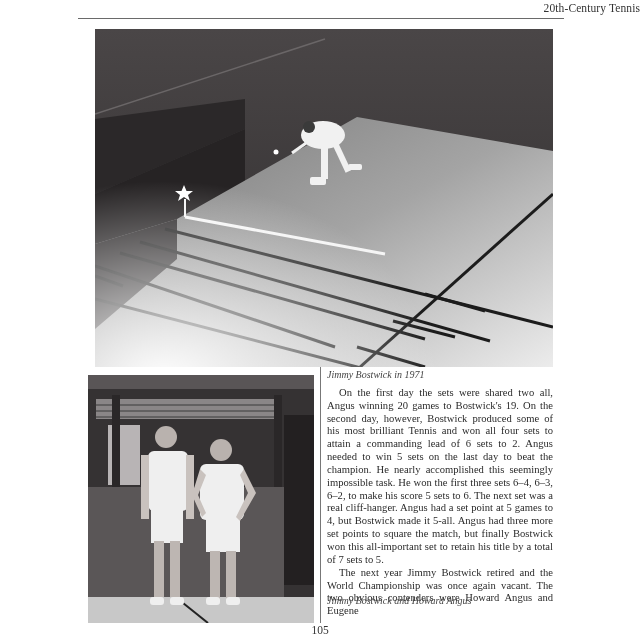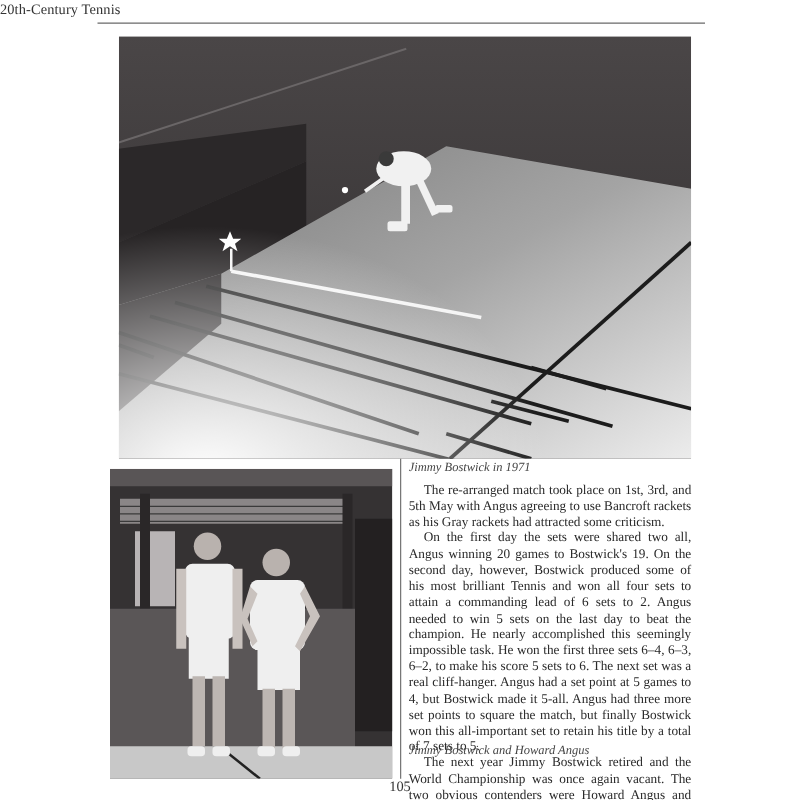--- a/index.html
+++ b/index.html
@@ -1,18 +1,18 @@
 <!DOCTYPE html>
 <html><head>
 <meta charset="utf-8">
 <style>
   html, body { margin: 0; padding: 0; background: #ffffff; }
   body { width: 640px; height: 640px; position: relative; overflow: hidden;
          font-family: "Liberation Serif", "DejaVu Serif", serif; color: #222; }
-  .running-head { position: absolute; top: 2px; left: 0; width: 640px; text-align: left;
+  .running-head { position: absolute; top: 2px; left: 0; width: 640px; text-align: right;
                   font-size: 11.5px; color: #333; letter-spacing: 0.1px; }
   .head-rule { position: absolute; top: 18px; left: 78px; width: 486px; height: 1px; background: #6a6a6a; }
 
   
   .photo-top { position: absolute; left: 95px; top: 29px; width: 458px; height: 338px; overflow: hidden; background: #fff; }
   .photo-top svg { display: block; }
 
   
   .photo-bottom { position: absolute; left: 88px; top: 375px; width: 226px; height: 248px; overflow: hidden; background:#fff; }
   .photo-bottom svg { display: block; }
@@ -136,20 +136,19 @@
       <rect x="118" y="222" width="14" height="8" rx="3"></rect>
       <rect x="138" y="222" width="14" height="8" rx="3"></rect>
     </g>
   </svg>
 </div>
 
 <div class="col-rule"></div>
 
 <div class="text-col">
   <p class="caption">Jimmy Bostwick in 1971</p>
-  <p class="para">The re-arranged match took place on 1st, 3rd, and 5th May with Angus agreeing to use Bancroft rackets as his Gray rackets had attracted some criticism.</p>
   <p class="para">On the first day the sets were shared two all, Angus winning 20 games to Bostwick's 19. On the second day, however, Bostwick produced some of his most brilliant Tennis and won all four sets to attain a commanding lead of 6 sets to 2. Angus needed to win 5 sets on the last day to beat the champion. He nearly accomplished this seemingly impossible task. He won the first three sets 6–4, 6–3, 6–2, to make his score 5 sets to 6. The next set was a real cliff-hanger. Angus had a set point at 5 games to 4, but Bostwick made it 5-all. Angus had three more set points to square the match, but finally Bostwick won this all-important set to retain his title by a total of 7 sets to 5.</p>
   <p class="para">The next year Jimmy Bostwick retired and the World Championship was once again vacant. The two obvious contenders were Howard Angus and Eugene</p>
 </div>
 
 <div class="caption-bottom">Jimmy Bostwick and Howard Angus</div>
 
 <div class="page-number">105</div>
 
 </body></html>

